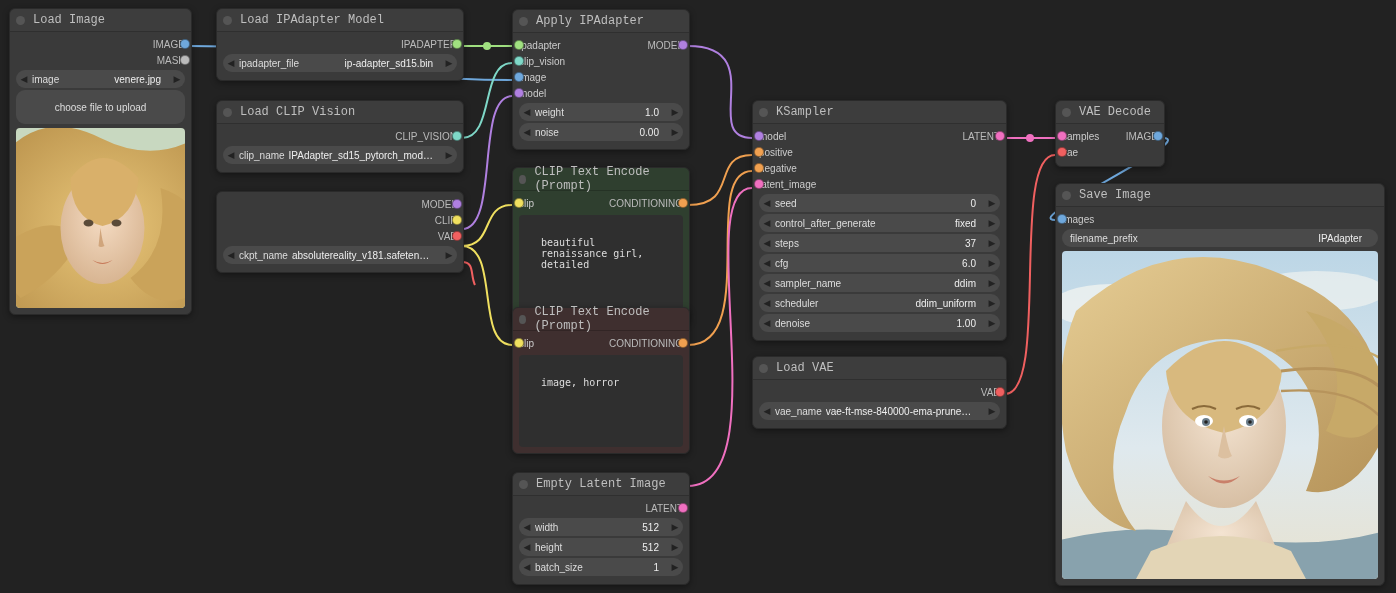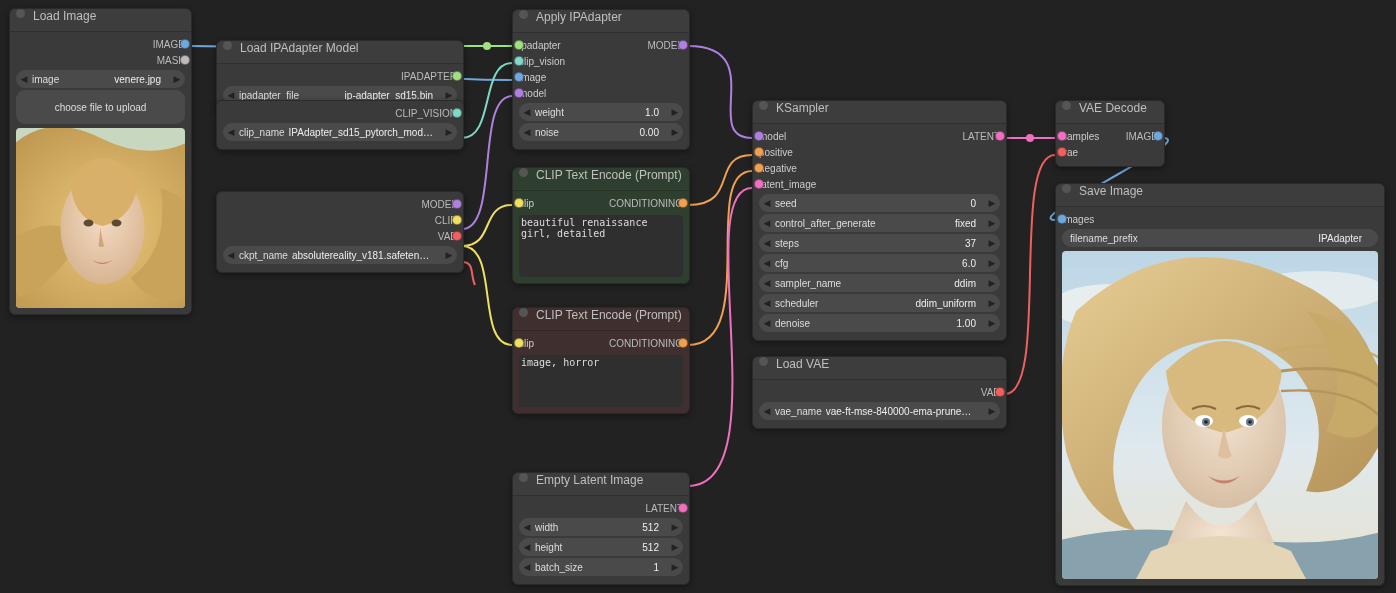--- a/index.html
+++ b/index.html
@@ -18,28 +18,29 @@
     pointer-events: none;
   }
   .node {
     position: absolute;
     background: #3a3a3a;
     border: 1px solid #2a2a2a;
     border-radius: 6px;
     box-shadow: 0 2px 6px rgba(0,0,0,.4);
   }
   .title {
-    display: flex; align-items: flex-start;
+    display: flex; align-items: center;
     height: 22px;
     padding: 0 6px;
     color: #bfbfbf;
     font-size: 12px;
     border-bottom: 1px solid #2f2f2f;
     background: #3d3d3d;
     border-radius: 6px 6px 0 0;
+    font-family: Liberation Mono, monospace;
   }
   .title .dot-collapse {
     width: 9px; height: 9px; border-radius: 50%;
     background: #555; margin-right: 8px;
   }
   .body { padding: 4px 6px 6px 6px; }
   .row {
     position: relative;
     display: flex; align-items: center; justify-content: space-between;
     height: 16px;
@@ -73,21 +74,21 @@
     display: flex; align-items: center; justify-content: center;
     height: 34px;
     background: #4a4a4a;
     border-radius: 9px;
     margin: 2px 0;
     font-size: 10px;
     color: #ddd;
   }
   .textarea {
     background: #2f2f2f; border-radius: 4px;
-    padding: 2px; font-family: monospace; font-size: 10px;
+    padding: 22px; font-family: monospace; font-size: 10px;
     color: #ddd; min-height: 48px; margin: 4px 0 0 0;
     white-space: pre-wrap;
   }
   .node.pos  { background: #2f3f2f; }
   .node.neg  { background: #3f2f2f; }
   .node.pos .title, .node.neg .title { background: transparent; border-bottom: 1px solid rgba(0,0,0,.2); }
   .img-box { margin-top: 4px; border-radius: 4px; overflow: hidden; }
 
   
   .c-image   { background: #6fa8dc; }
@@ -182,41 +183,45 @@
         <path d="M 60 50 Q 92 10 128 50 Q 125 90 92 98 Q 60 90 60 50 Z" fill="#d9b06a"></path>
         <ellipse cx="78" cy="95" rx="5" ry="3.5" fill="#5a4a38"></ellipse>
         <ellipse cx="106" cy="95" rx="5" ry="3.5" fill="#5a4a38"></ellipse>
         <path d="M 90 100 Q 92 115 94 118 Q 90 120 88 118 Z" fill="#d0a57c"></path>
         <path d="M 82 132 Q 92 138 102 132 Q 92 140 82 132 Z" fill="#c77a5a"></path>
       </svg>
     </div>
   </div>
 </div>
 
-<div class="node" style="left:216px; top:8px; width:246px;margin-top:32px;">
+<div class="node" style="left:216px; top:8px; width:246px;">
   <div class="title">
     <span class="dot-collapse"></span>
     <span>Load IPAdapter Model</span>
   </div>
   <div class="body">
     <div class="row">
         <span></span>
         <span class="lbl-r">IPADAPTER</span>
         <span class="port out c-ipad"></span>
       </div>
     <div class="widget">
       <span class="tri">◀</span>
       <span class="wl">ipadapter_file</span>
       <span class="wv">ip-adapter_sd15.bin</span>
       <span class="tri">▶</span>
     </div>
   </div>
 </div>
 
 <div class="node" style="left:216px; top:100px; width:246px;">
+  <div class="title">
+    <span class="dot-collapse"></span>
+    <span>Load CLIP Vision</span>
+  </div>
   <div class="body">
     <div class="row">
         <span></span>
         <span class="lbl-r">CLIP_VISION</span>
         <span class="port out c-clipv"></span>
       </div>
     <div class="widget">
       <span class="tri">◀</span>
       <span class="wl">clip_name</span>
       <span class="wv">IPAdapter_sd15_pytorch_model.bin</span>

